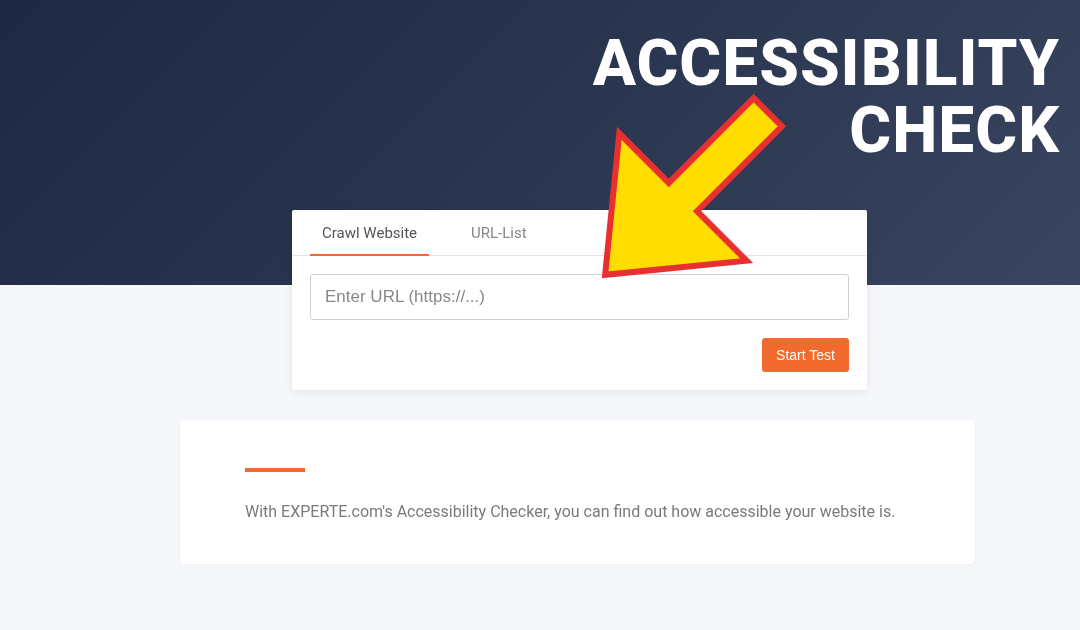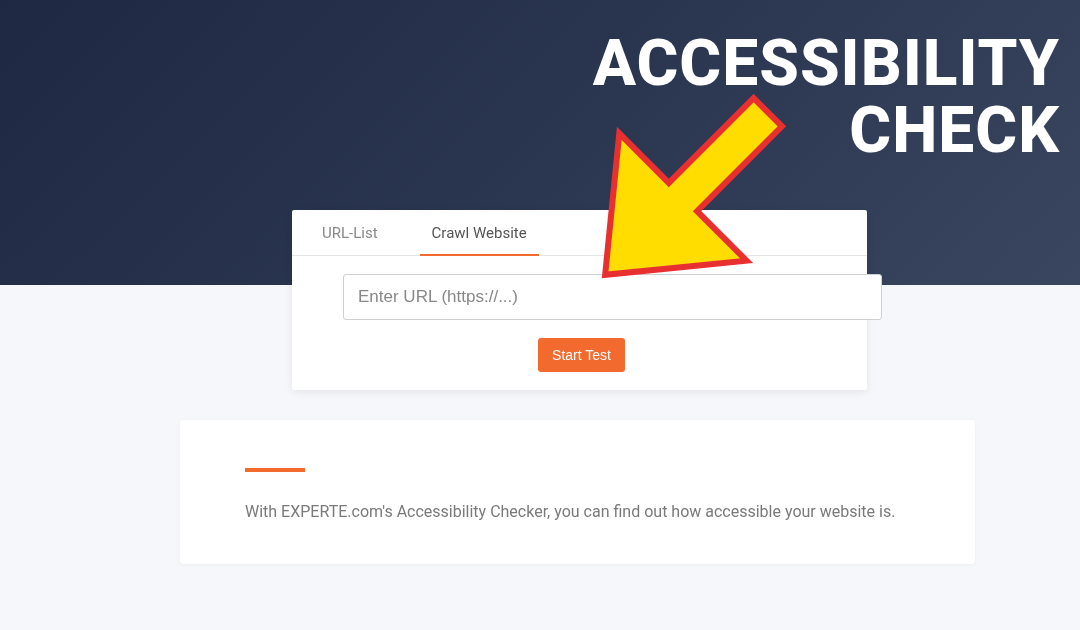--- a/index.html
+++ b/index.html
@@ -55,28 +55,27 @@
     .card-body {
       padding: 18px;
     }
     .url-input {
       width: 100%;
       padding: 12px 14px;
       font-size: 17px;
       border: 1px solid #d0d0d0;
       border-radius: 3px;
       color: #333;
-      margin-left: 33px;
     }
     .url-input::placeholder {
       color: #888;
     }
     .card-actions {
       display: flex;
-      justify-content: center;
+      justify-content: flex-end;
       padding: 0 18px 18px 22px;
     }
     .start-btn {
       background: #f26a2e;
       color: #ffffff;
       border: none;
       padding: 9px 14px;
       font-size: 14px;
       border-radius: 3px;
       cursor: pointer;
@@ -124,22 +123,22 @@
 
 <div class="hero">
   <h1 class="hero-title">
     <span>ACCESSIBILITY</span><br>
     <span>CHECK</span>
   </h1>
 </div>
 
 <div class="card">
   <div class="tabs">
+    <div class="tab active">Crawl Website</div>
     <div class="tab">URL-List</div>
-    <div class="tab active">Crawl Website</div>
   </div>
   <div class="card-body">
     <input type="text" class="url-input" placeholder="Enter URL (https://...)" style="">
   </div>
   <div class="card-actions">
     <button class="start-btn">Start Test</button>
   </div>
 </div>
 
 <div class="content-card">

